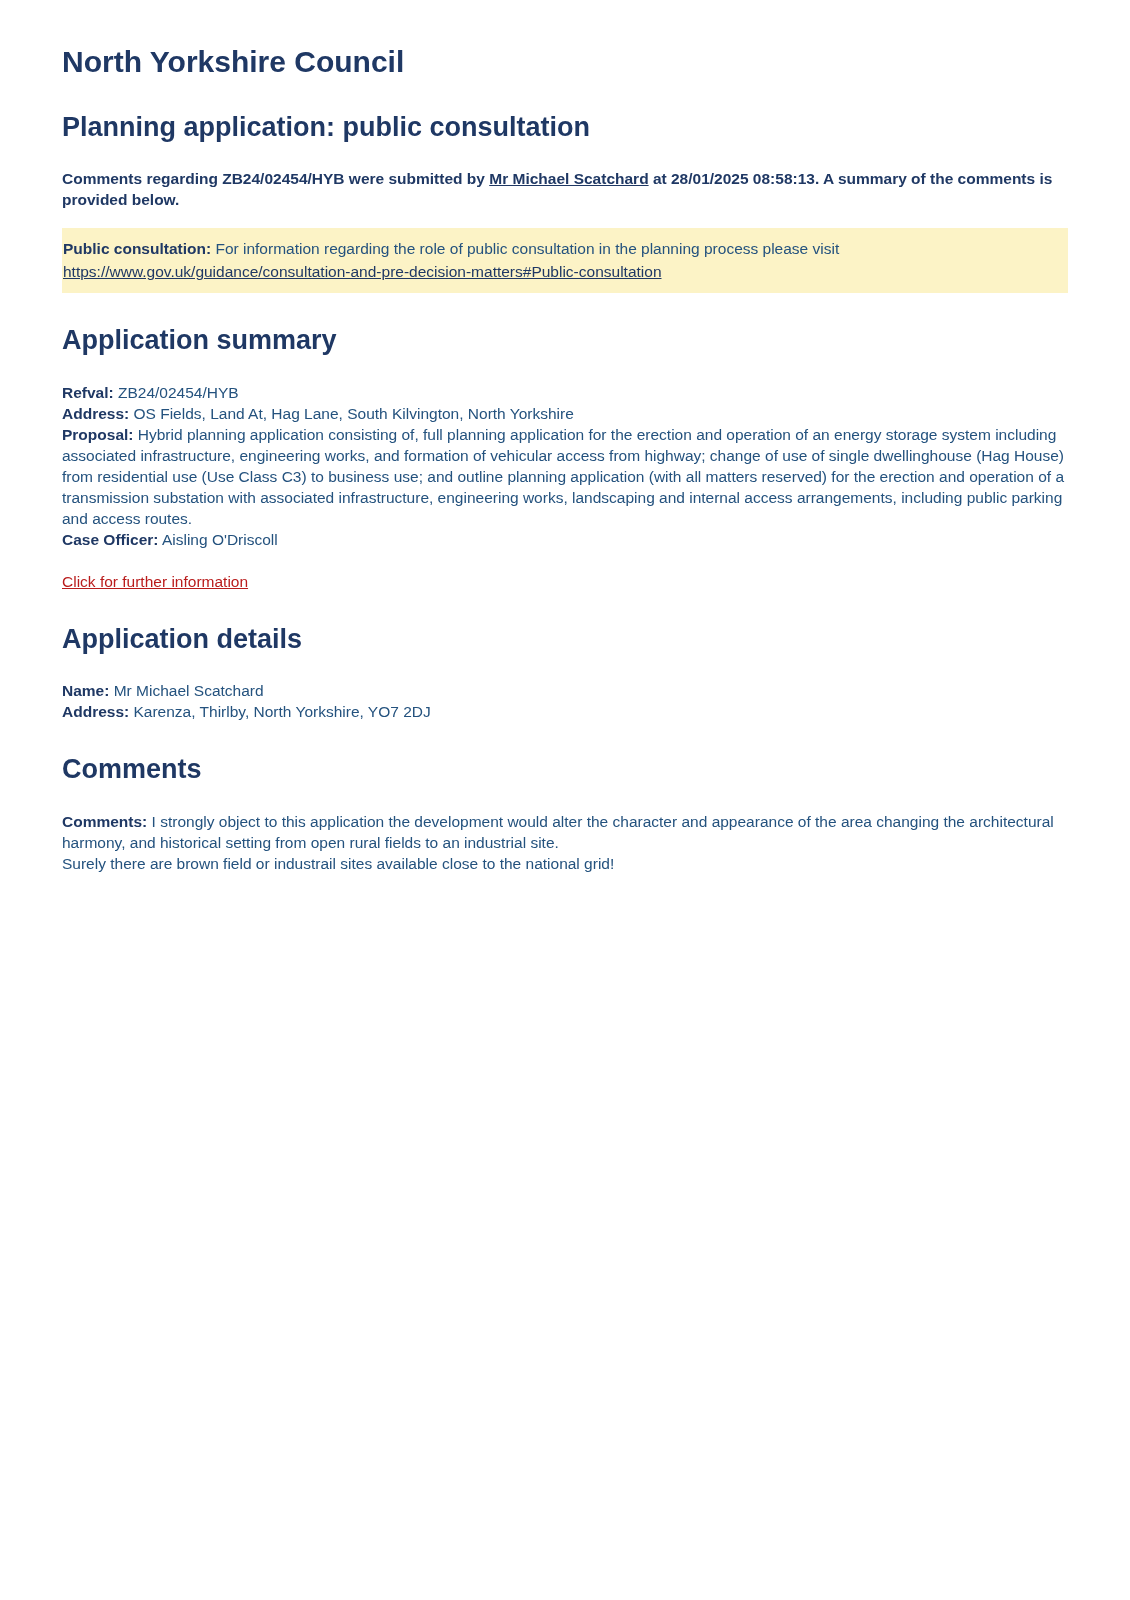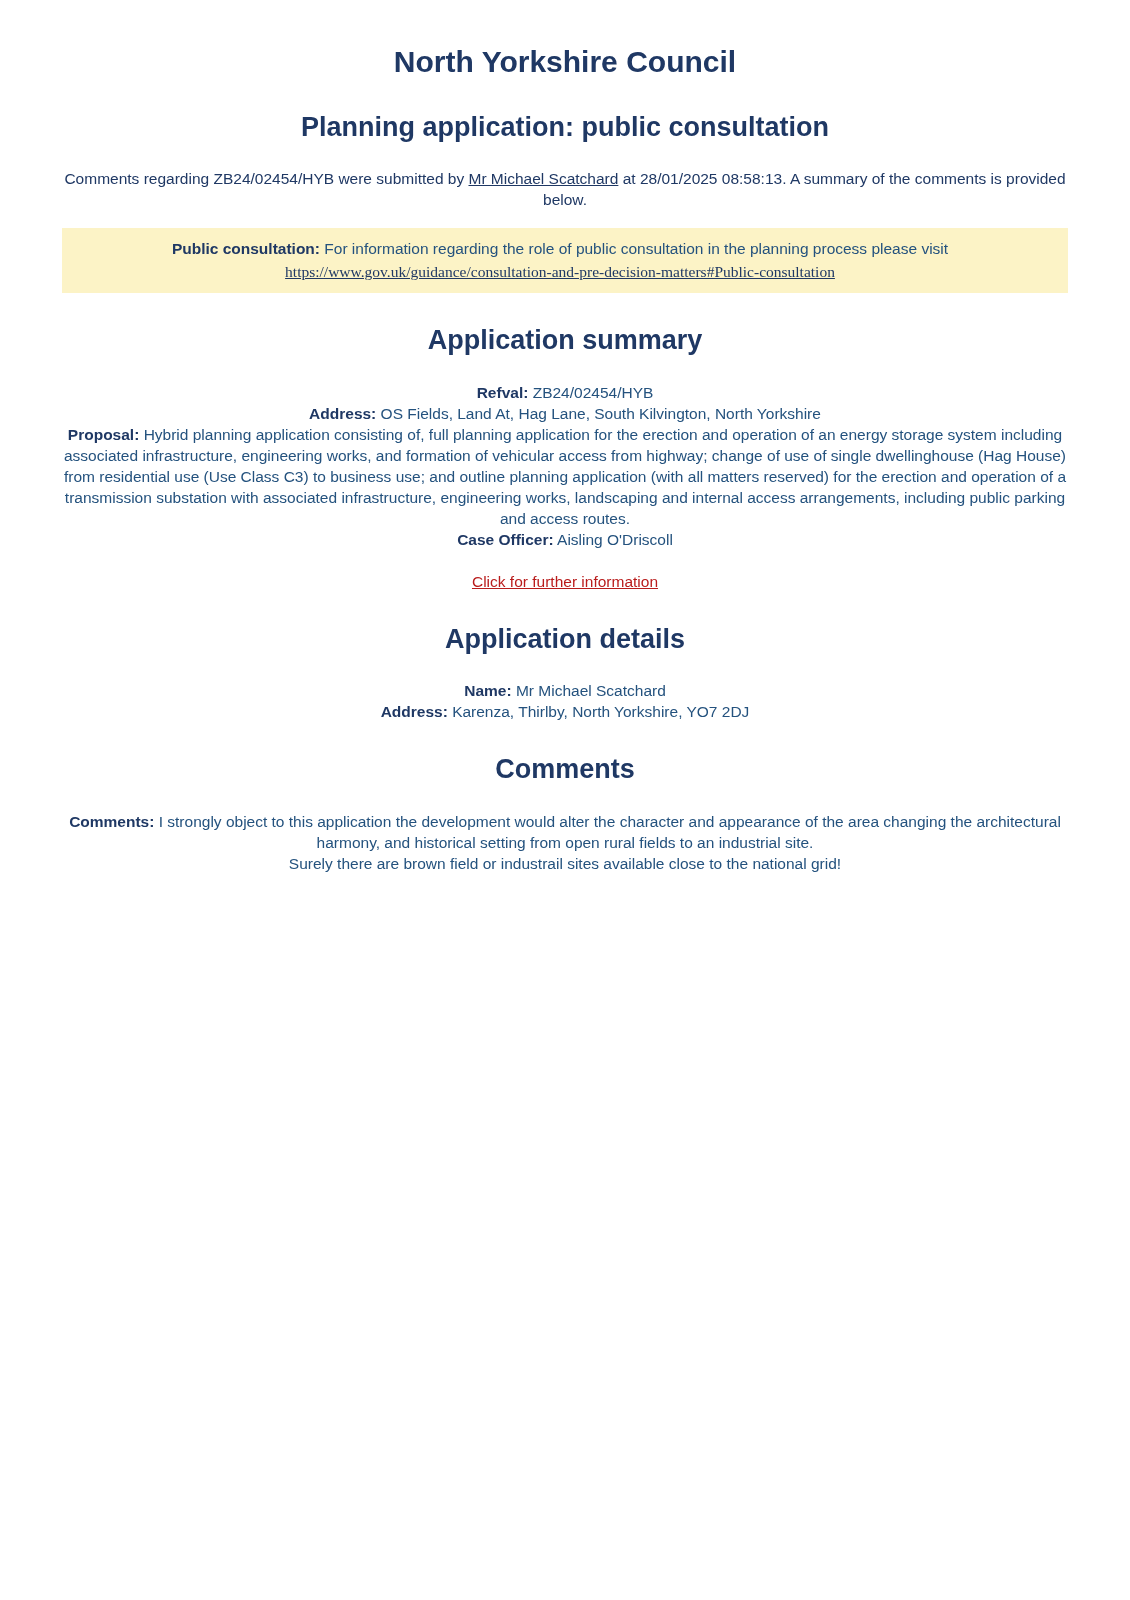--- a/index.html
+++ b/index.html
@@ -13,21 +13,20 @@
     font-family: "Liberation Sans", "DejaVu Sans", sans-serif;
   }
   .page {
     box-sizing: border-box;
     width: 1130px;
     min-height: 1600px;
     padding: 44px 62px 40px 62px;
     color: #24527e;
     font-size: 15.5px;
     line-height: 21px;
-    text-align: center;
   }
   h1 {
     color: #1f3864;
     font-size: 30px;
     line-height: 1.2;
     margin: 0;
     font-weight: bold;
   }
   h2 {
     color: #1f3864;
@@ -37,40 +36,39 @@
     font-weight: bold;
   }
   p, .block {
     margin: 0 0 21px 0;
   }
   b, .b {
     color: #1f3864;
     font-weight: bold;
   }
   .intro {
-    font-weight: normal;
+    font-weight: bold;
     color: #1f3864;
     margin: 24px 0 18px 0;
   }
   .intro a {
     color: #1f3864;
     text-decoration: underline;
     cursor: pointer;
   }
   .notice {
     background: #fcf3c6;
     padding: 9px 11px 10px 1px;
     line-height: 23px;
     margin: 0 0 6px 0;
   }
   .notice .gov-link {
     color: #1f3864;
     text-decoration: underline;
     cursor: pointer;
-    font-family: Liberation Serif, serif;
   }
   .further-link {
     color: #b91c1c;
     text-decoration: underline;
     cursor: pointer;
   }
   .u {
     text-decoration: underline;
   }
   .row {

